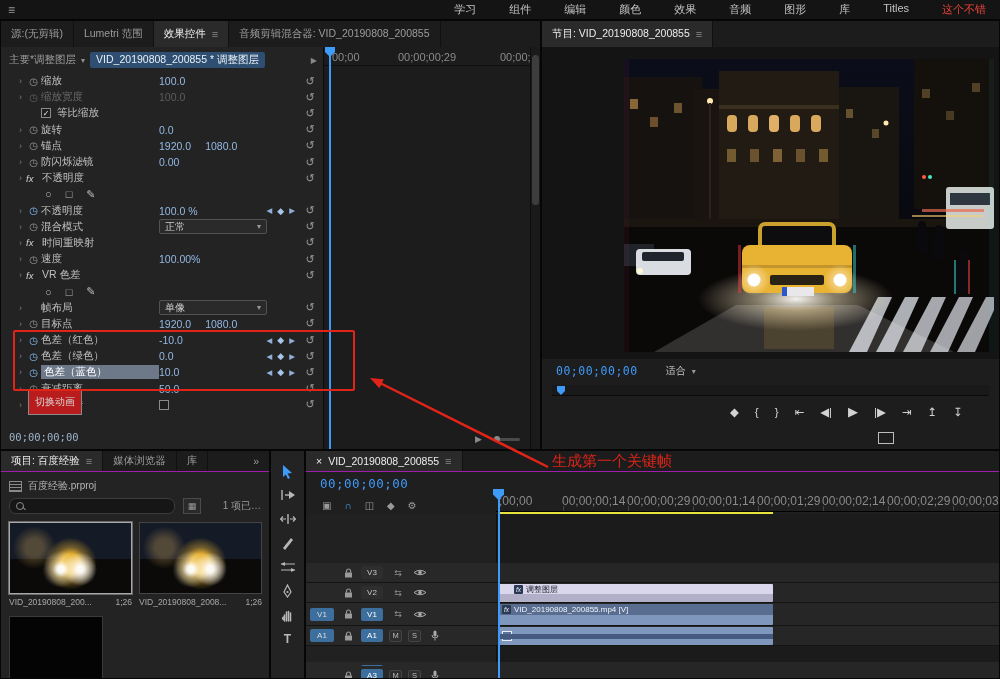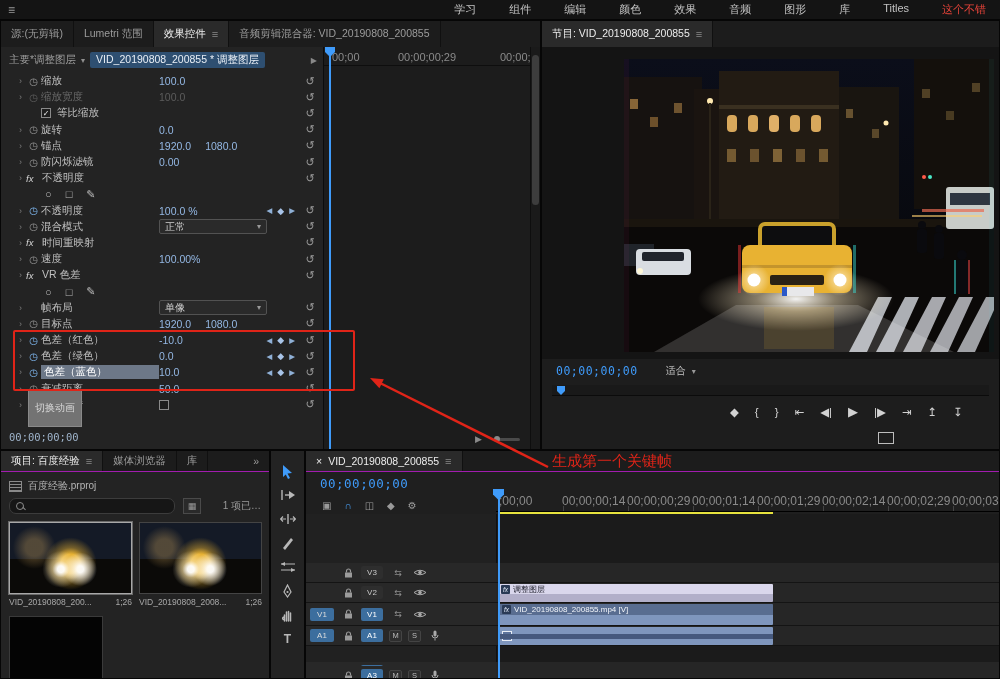--- a/index.html
+++ b/index.html
@@ -139,36 +139,36 @@
   .tname.on{background:#3c6e9e;color:#fff}
   .syncw{width:16px;margin-left:7px;color:#8a8a8a;font-size:9px;text-align:center;flex:0 0 auto}
   .eyew{width:18px;margin-left:5px;flex:0 0 auto;display:flex;justify-content:center}
   .msbox{width:13px;height:12px;margin-left:6px;background:#2e2e2e;border:1px solid #444;color:#bbb;font-size:7.5px;
          display:flex;align-items:center;justify-content:center;border-radius:2px;box-sizing:border-box;flex:0 0 auto}
   .micw{width:14px;margin-left:7px;flex:0 0 auto;display:flex;justify-content:center}
   .clip{position:absolute;left:192px;width:275px;border-radius:1px;overflow:hidden;z-index:2;box-sizing:border-box;font-size:8px}
   .clip.adj{background:linear-gradient(#dad7ec 0 55%,#b2afc9 55% 100%);color:#1d1d2a}
   .clip.vid{background:#7f96bd;color:#f2f5fa}
   .clip.vid .band{background:rgba(20,35,60,.35);height:11px;display:flex;align-items:center;padding:0 4px;gap:3px;white-space:nowrap}
-  .clip.adj .band{height:11px;display:flex;align-items:center;padding:0 3px;gap:3px;white-space:nowrap}
+  .clip.adj .band{height:11px;display:flex;align-items:center;padding:0 16px;gap:3px;white-space:nowrap}
   .clip.aud{background:#7f96bd}
   .clip.aud::after{content:"";position:absolute;left:0;right:0;top:7px;height:5px;background:#46597e}
   .clipfx{width:9px;height:9px;background:#2a3a55;color:#dfe8f5;font-size:6.5px;font-style:italic;display:flex;
           align-items:center;justify-content:center;border-radius:1px;flex:0 0 auto}
   .audbox{position:absolute;left:4px;top:4px;width:8px;height:8px;border:1px solid #e8edf5;background:#5d739c}
   .tl-play{position:absolute;left:192px;top:18px;bottom:0;width:1.5px;background:#3f9bfa;z-index:6}
   .tl-caret{position:absolute;left:187px;top:18px;width:11px;height:11px;background:#3f9bfa;z-index:6;
             clip-path:polygon(0 0,100% 0,100% 50%,50% 100%,0 50%)}
   
   .anno-rect{position:absolute;left:13px;top:330px;width:338px;height:57px;border:2.5px solid #e02418;border-radius:2px;
              z-index:95;pointer-events:none}
   .anno-arrow{position:absolute;left:0;top:0;z-index:94;pointer-events:none}
   .anno-text{position:absolute;left:552px;top:452px;color:#e02418;font-size:15px;z-index:96;white-space:nowrap}
-  .tooltip{position:absolute;left:28px;top:389px;background:#737373;border:1px solid #8a8a8a;color:#d8d8d8;font-size:10px;
-           padding:11px 6px;z-index:60;white-space:nowrap}
+  .tooltip{position:absolute;left:28px;top:389px;background:#b91c1c;border:1px solid #8a8a8a;color:#d8d8d8;font-size:10px;
+           padding:5px 6px;z-index:60;white-space:nowrap}
 </style>
 </head>
 <body>
 
 <div class="app">
 
   <header class="menubar">
     <span class="mb-icon">≡</span>
     <nav class="mb-items">
       <span class="mb-item">学习</span>

